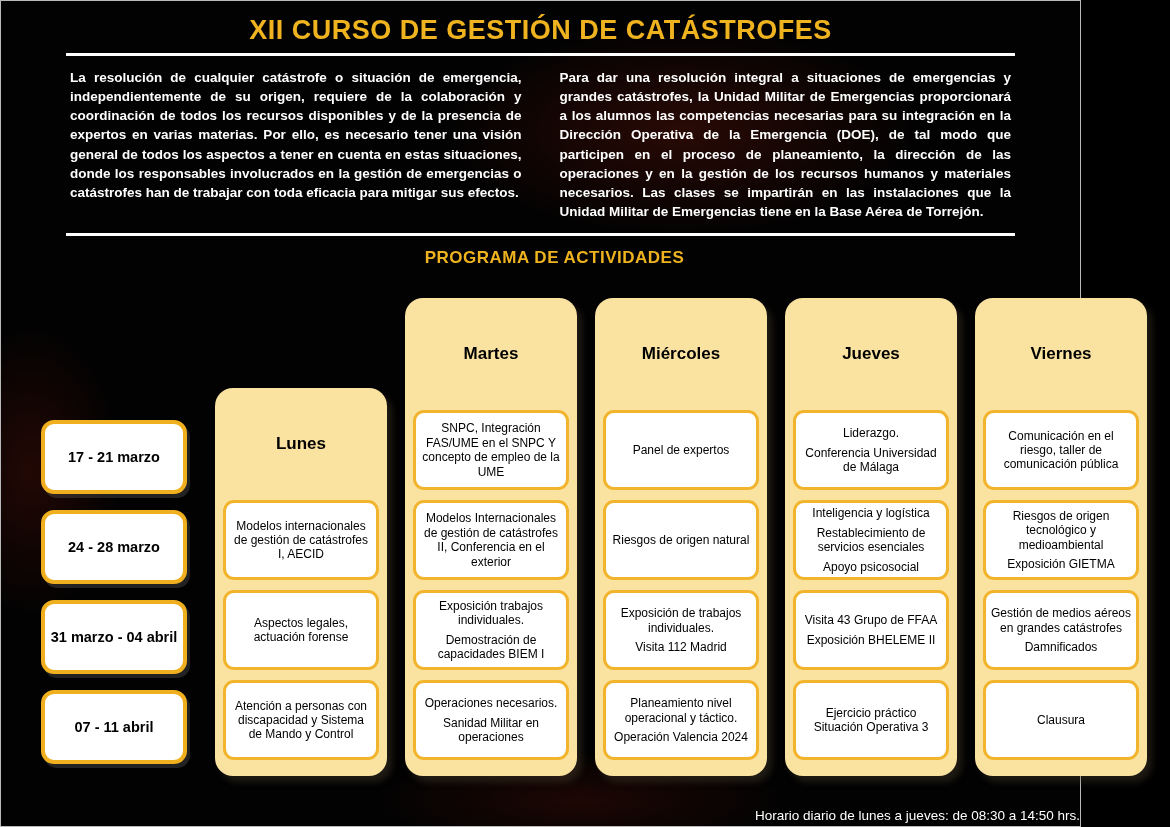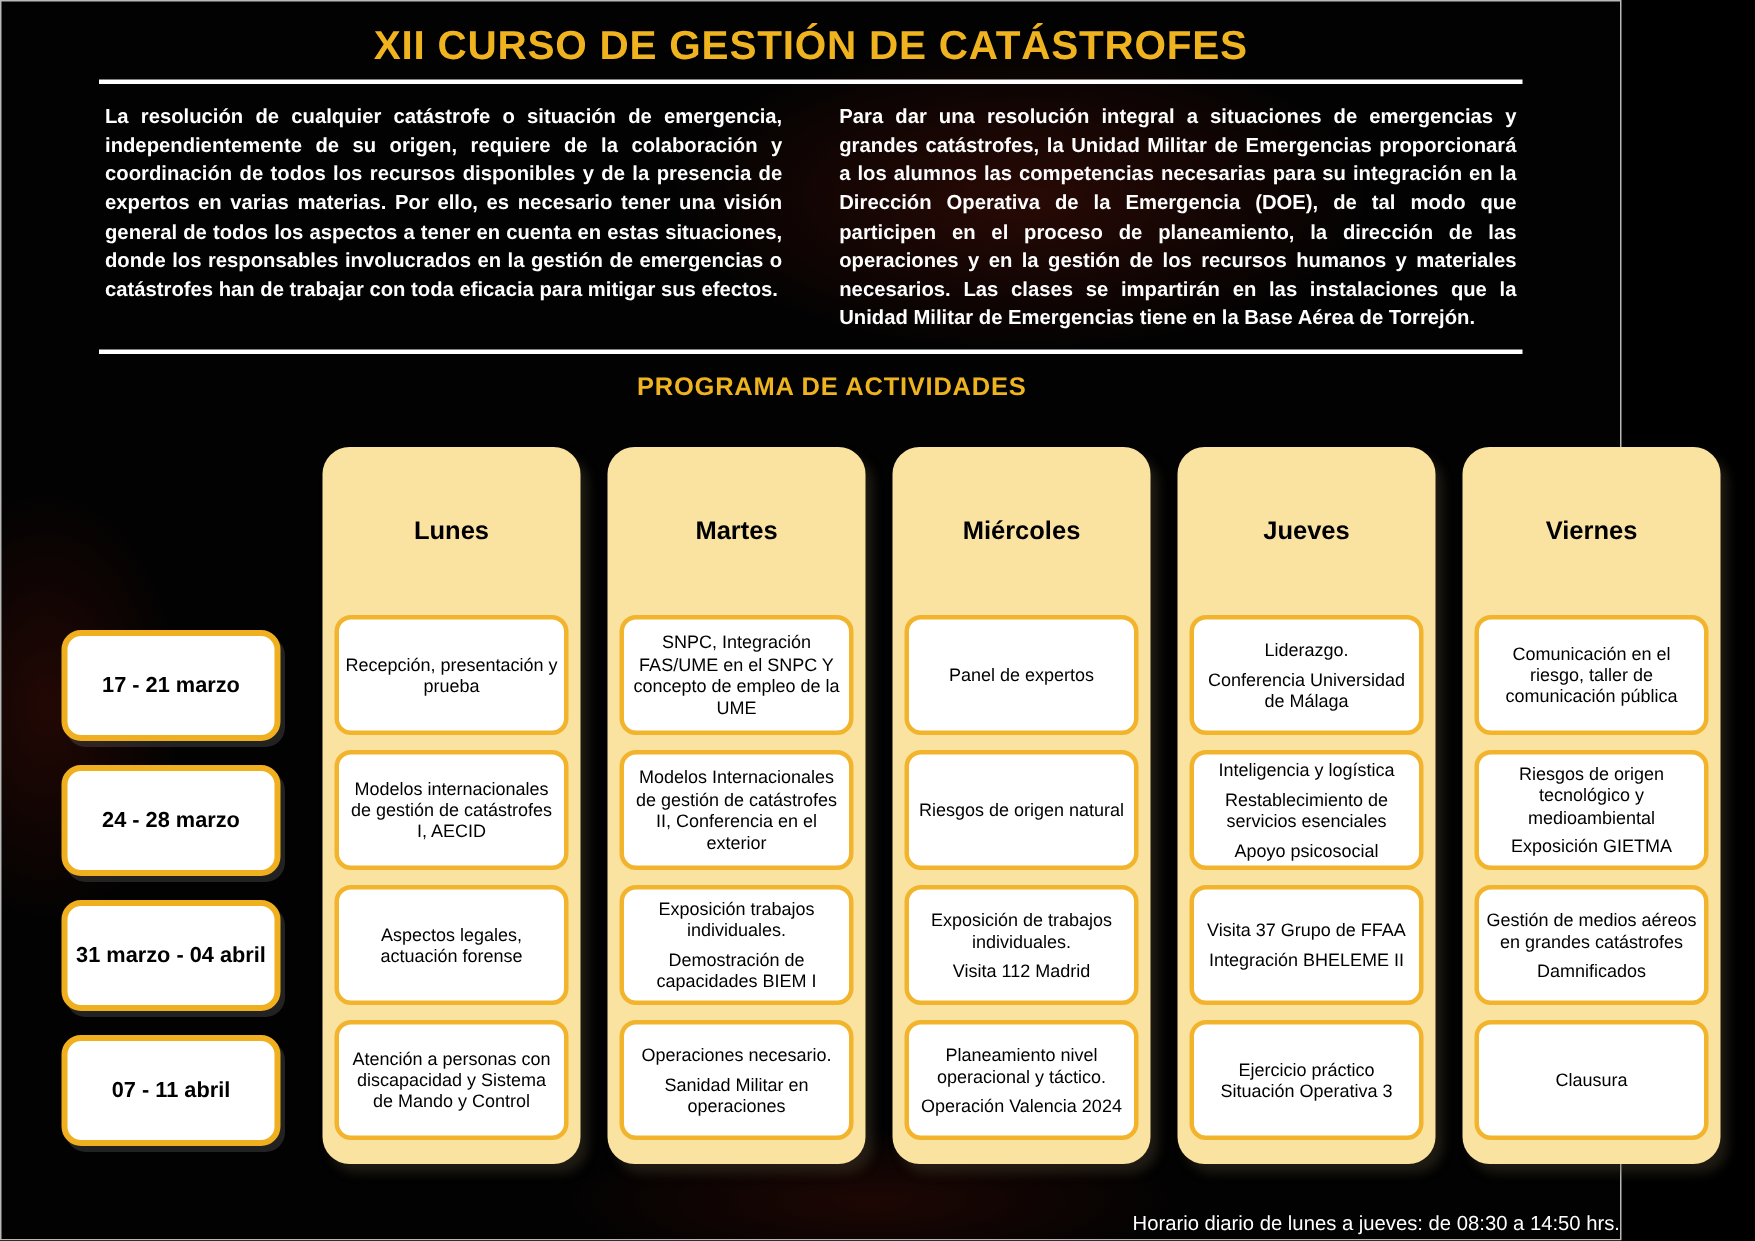--- a/index.html
+++ b/index.html
@@ -163,23 +163,20 @@
     <div class="date-rail" id="date-rail">
         <div class="date-box">17 - 21 marzo</div>
         <div class="date-box">24 - 28 marzo</div>
         <div class="date-box">31 marzo - 04 abril</div>
         <div class="date-box">07 - 11 abril</div>
       </div>
     <div class="days" id="days">
         <div class="day-col">
           <div class="day-header">Lunes</div>
           <div class="cell">
-            <p>Recepción, presentación y prueba</p>
-          </div>
-          <div class="cell">
             <p>Modelos internacionales de gestión de catástrofes I, AECID</p>
           </div>
           <div class="cell">
             <p>Aspectos legales, actuación forense</p>
           </div>
           <div class="cell">
             <p>Atención a personas con discapacidad y Sistema de Mando y Control</p>
           </div>
         </div>
         <div class="day-col">
@@ -188,21 +185,21 @@
             <p>SNPC, Integración FAS/UME en el SNPC Y concepto de empleo de la UME</p>
           </div>
           <div class="cell">
             <p>Modelos Internacionales de gestión de catástrofes II, Conferencia en el exterior</p>
           </div>
           <div class="cell">
             <p>Exposición trabajos individuales.</p>
             <p>Demostración de capacidades BIEM I</p>
           </div>
           <div class="cell">
-            <p>Operaciones necesario.</p>
+            <p>Operaciones necesarios.</p>
             <p>Sanidad Militar en operaciones</p>
           </div>
         </div>
         <div class="day-col">
           <div class="day-header">Miércoles</div>
           <div class="cell">
             <p>Panel de expertos</p>
           </div>
           <div class="cell">
             <p>Riesgos de origen natural</p>
@@ -221,22 +218,22 @@
           <div class="cell">
             <p>Liderazgo.</p>
             <p>Conferencia Universidad de Málaga</p>
           </div>
           <div class="cell">
             <p>Inteligencia y logística</p>
             <p>Restablecimiento de servicios esenciales</p>
             <p>Apoyo psicosocial</p>
           </div>
           <div class="cell">
-            <p>Visita 37 Grupo de FFAA</p>
-            <p>Integración BHELEME II</p>
+            <p>Visita 43 Grupo de FFAA</p>
+            <p>Exposición BHELEME II</p>
           </div>
           <div class="cell">
             <p>Ejercicio práctico Situación Operativa 3</p>
           </div>
         </div>
         <div class="day-col">
           <div class="day-header">Viernes</div>
           <div class="cell">
             <p>Comunicación en el riesgo, taller de comunicación pública</p>
           </div>

